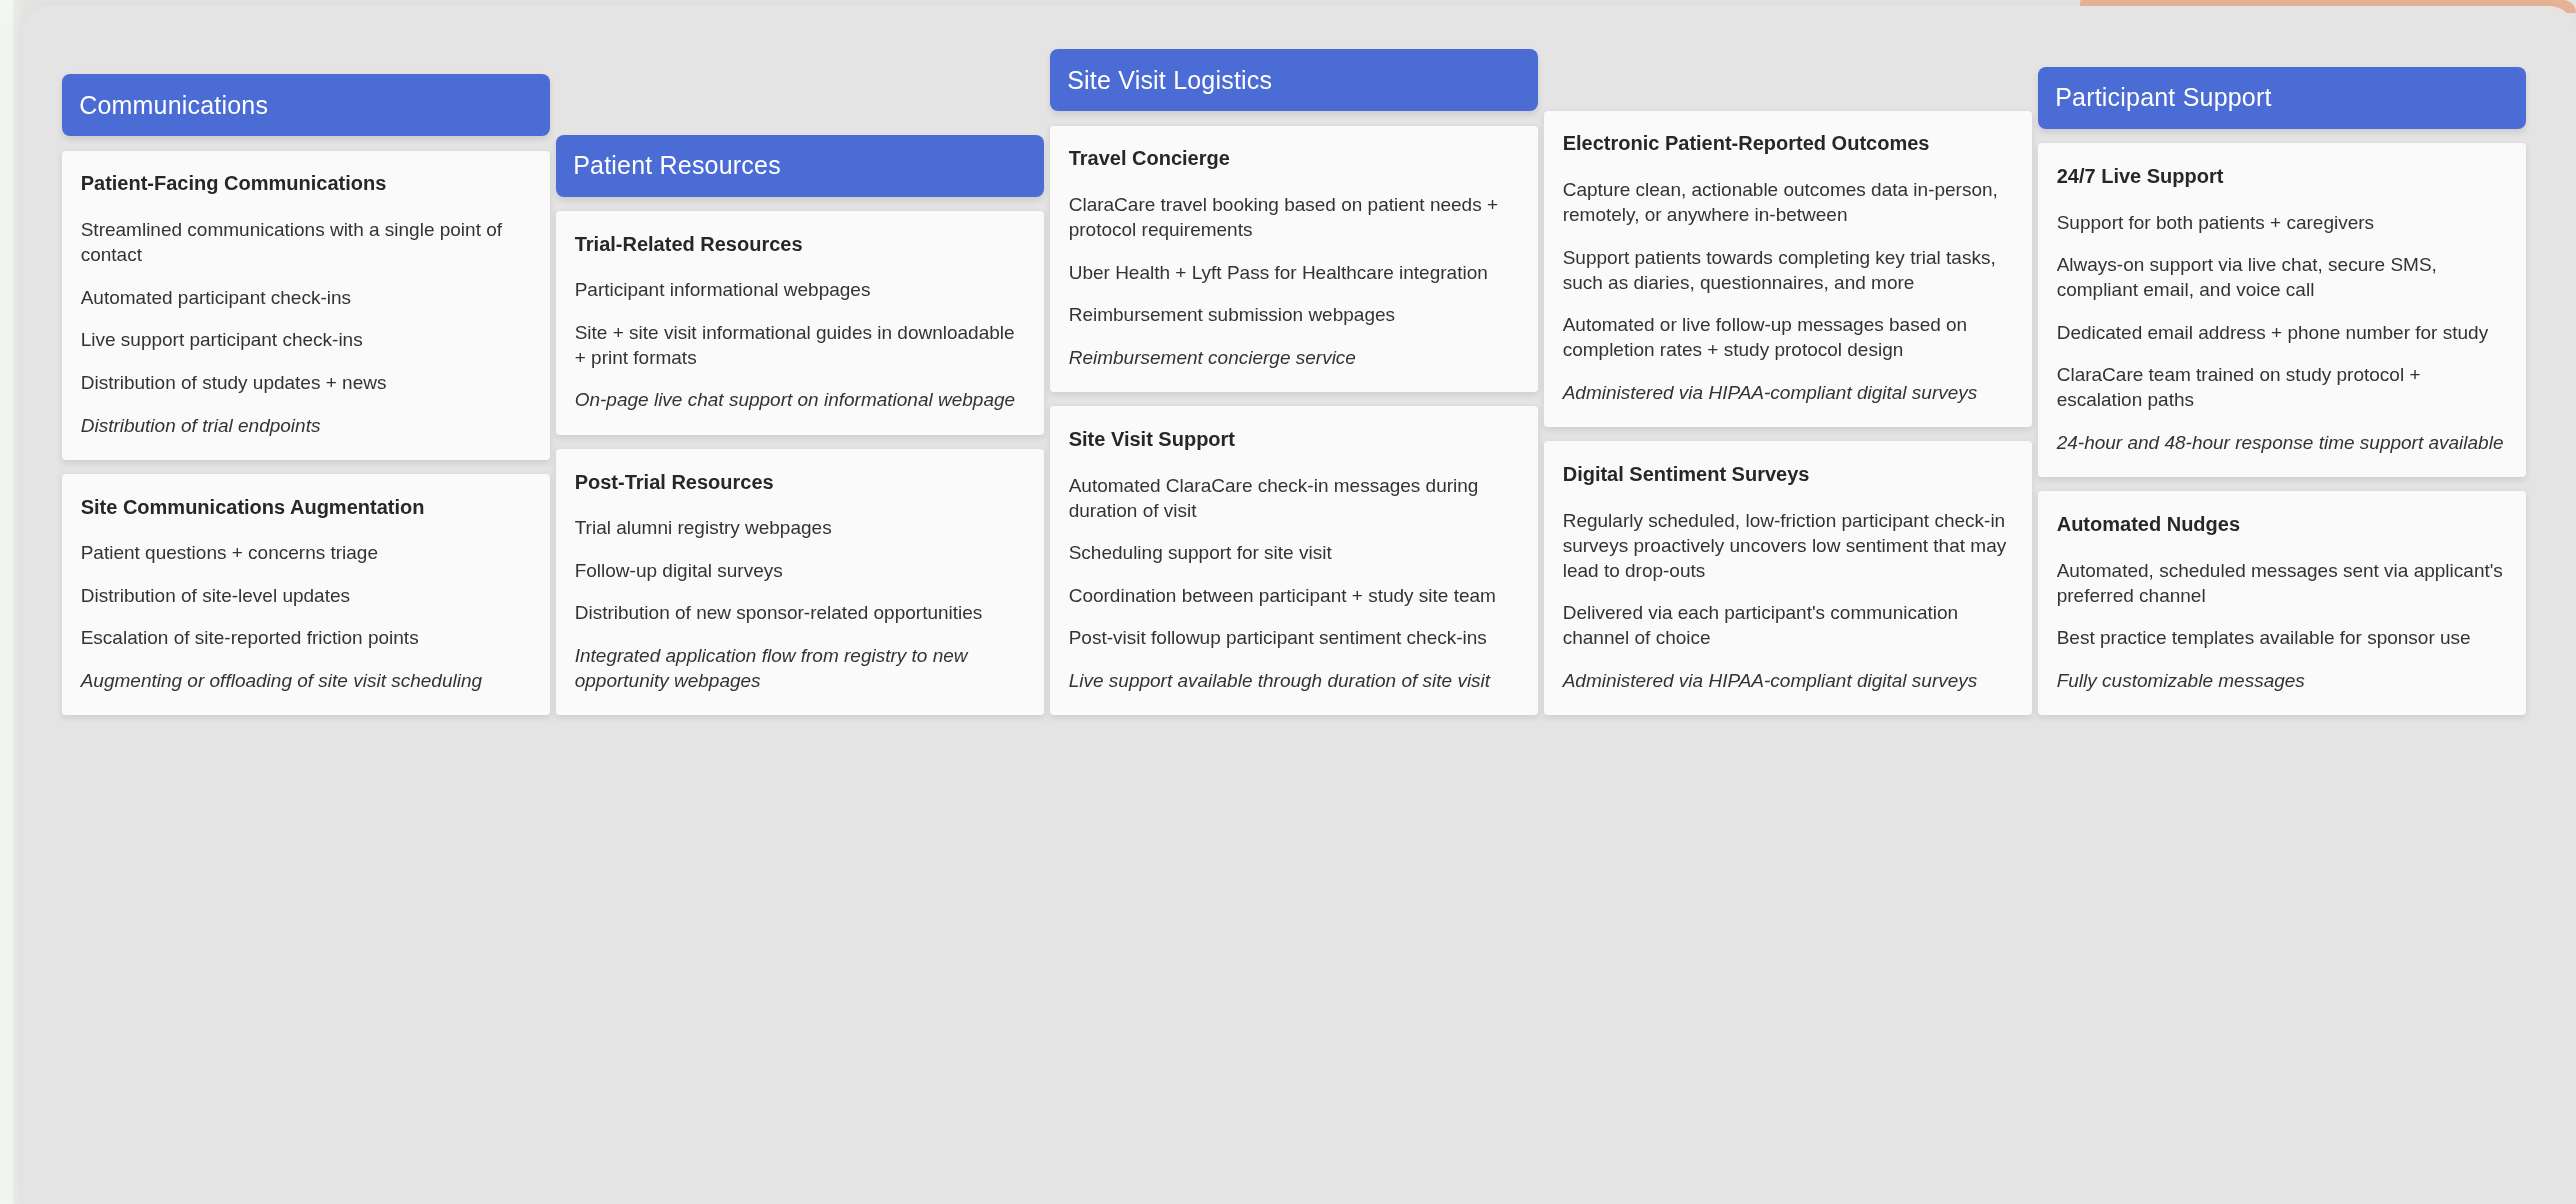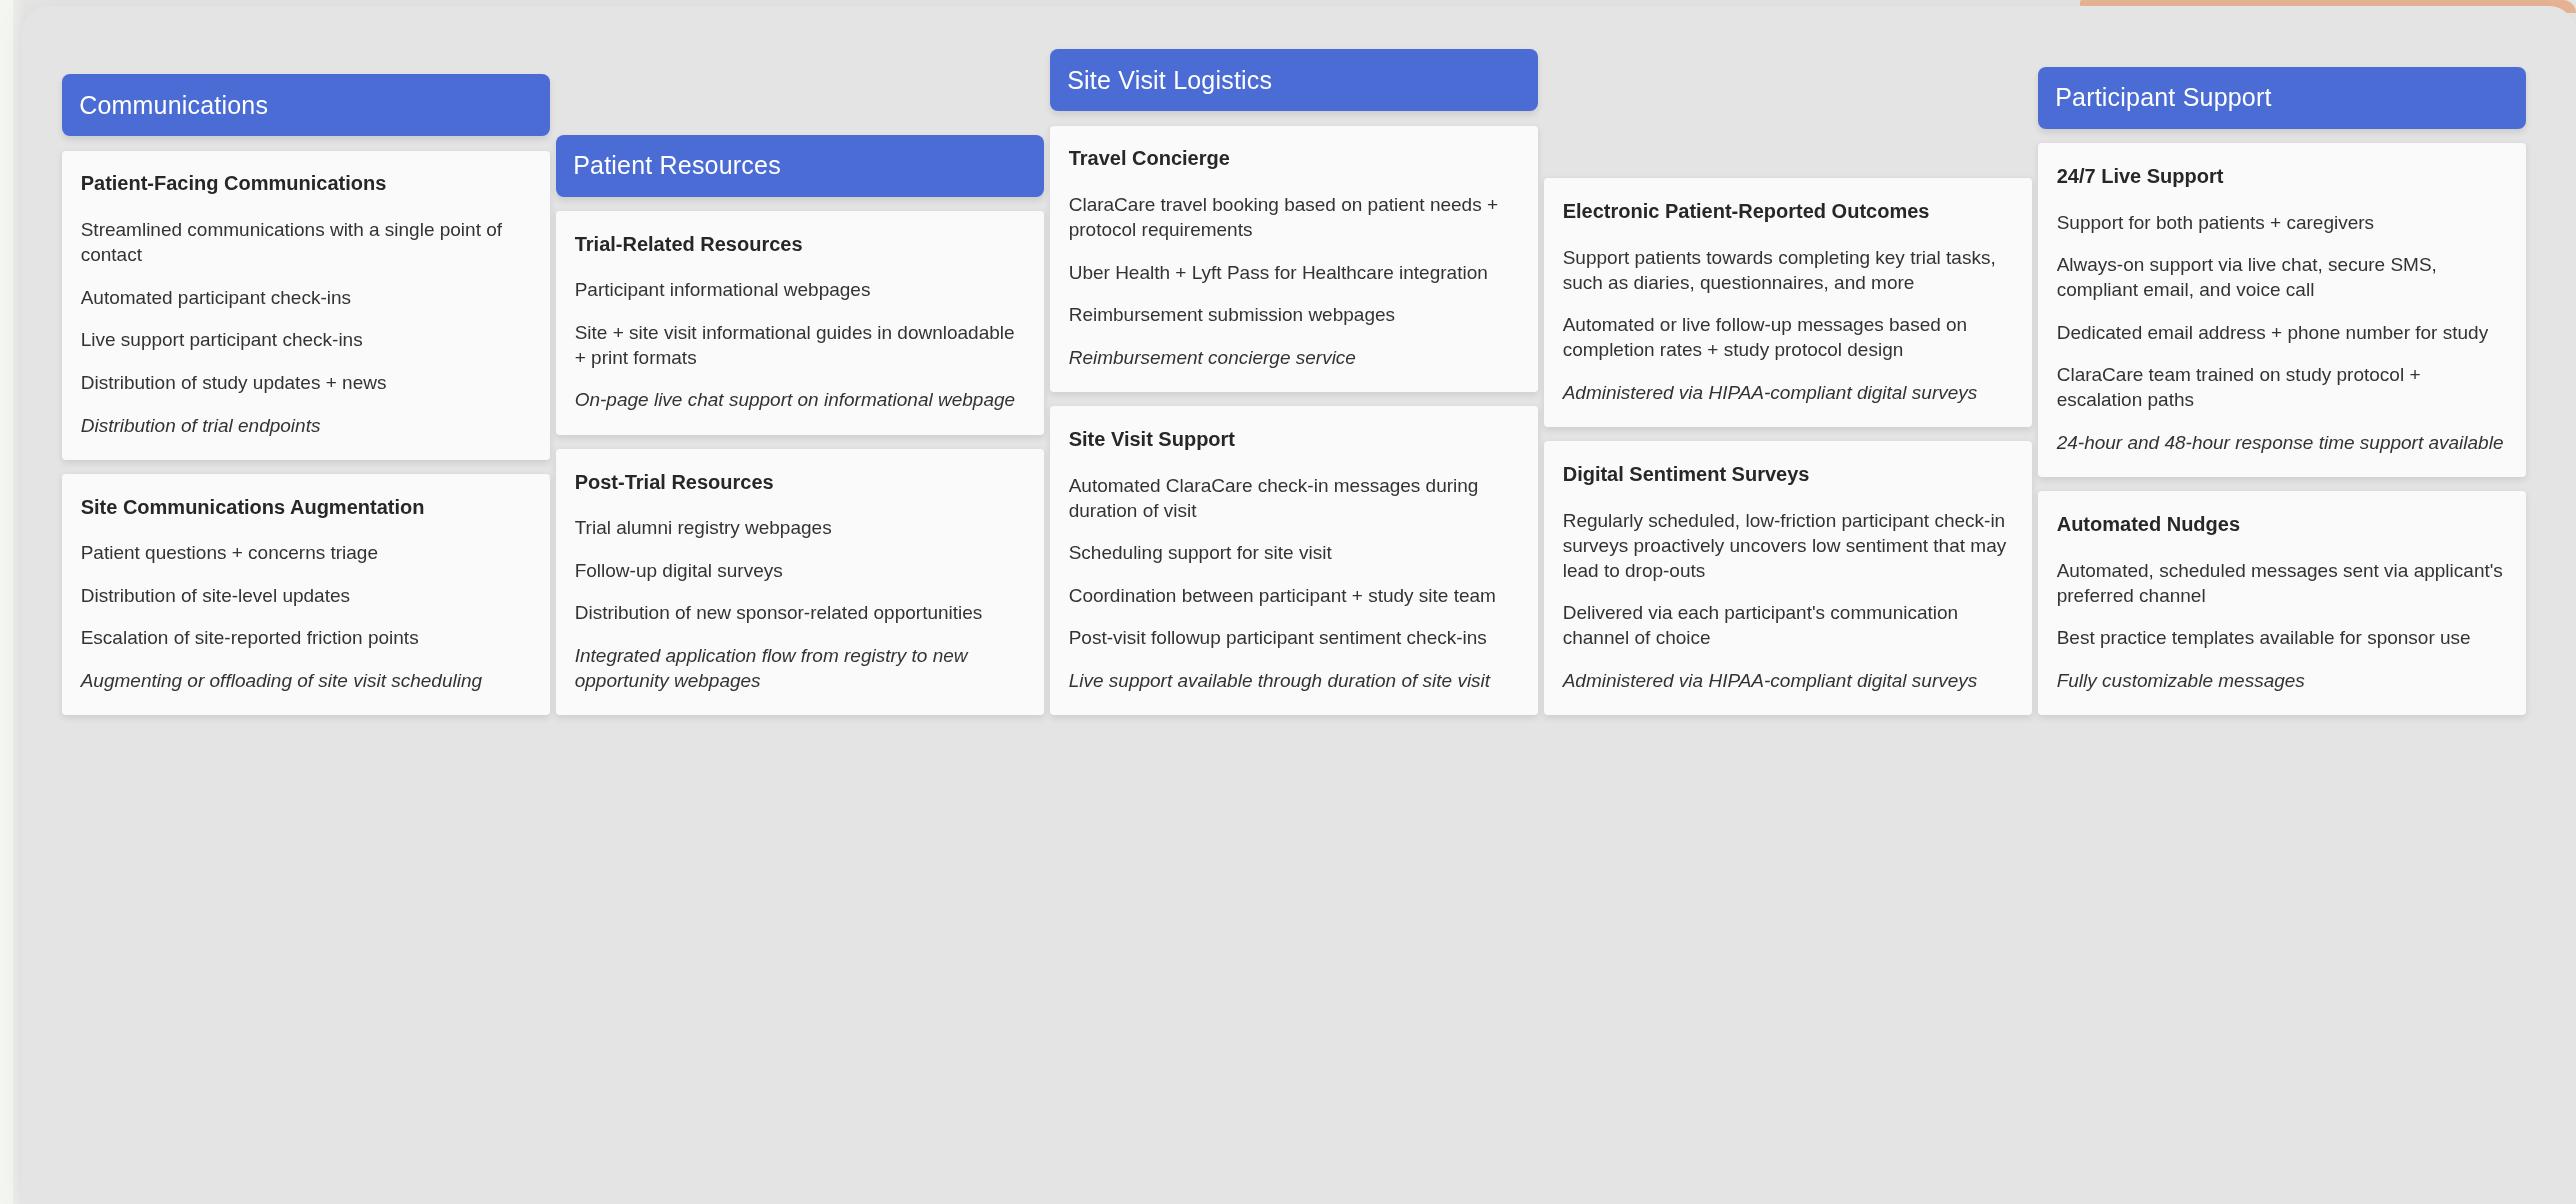--- a/index.html
+++ b/index.html
@@ -173,20 +173,21 @@
             <div class="card-item">Automated ClaraCare check-in messages during duration of visit</div>
             <div class="card-item">Scheduling support for site visit</div>
             <div class="card-item">Coordination between participant + study site team</div>
             <div class="card-item">Post-visit followup participant sentiment check-ins</div>
             <div class="card-item">Live support available through duration of site visit</div>
           </div>
         </div>
         <div class="column">
           <div class="card">
             <div class="card-title">Electronic Patient-Reported Outcomes</div>
+            <div class="card-item">Capture clean, actionable outcomes data in-person, remotely, or anywhere in-between</div>
             <div class="card-item">Support patients towards completing key trial tasks, such as diaries, questionnaires, and more</div>
             <div class="card-item">Automated or live follow-up messages based on completion rates + study protocol design</div>
             <div class="card-item">Administered via HIPAA-compliant digital surveys</div>
           </div>
           <div class="card">
             <div class="card-title">Digital Sentiment Surveys</div>
             <div class="card-item">Regularly scheduled, low-friction participant check-in surveys proactively uncovers low sentiment that may lead to drop-outs</div>
             <div class="card-item">Delivered via each participant's communication channel of choice</div>
             <div class="card-item">Administered via HIPAA-compliant digital surveys</div>
           </div>

